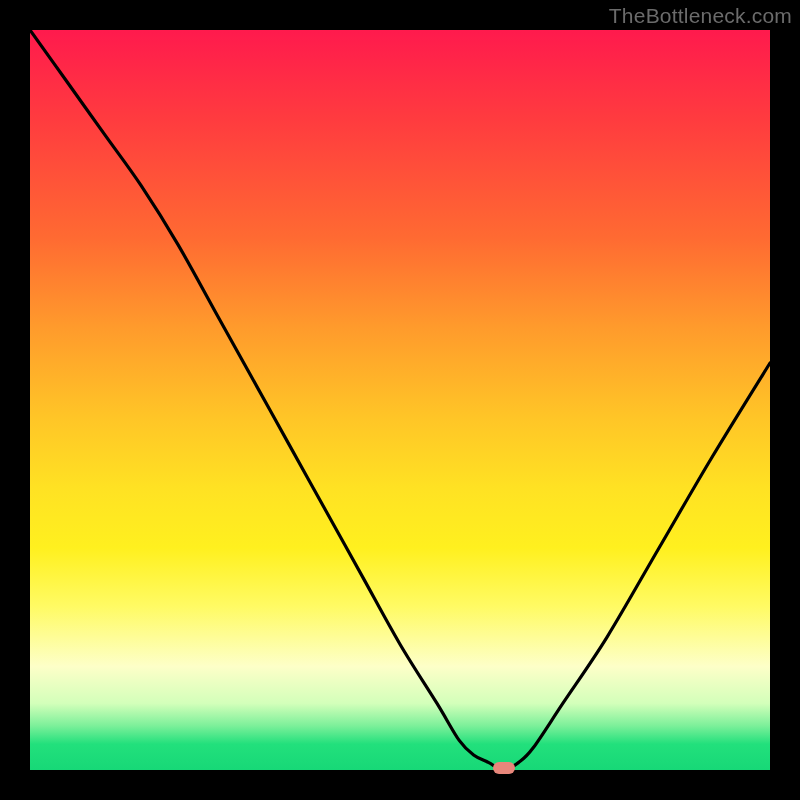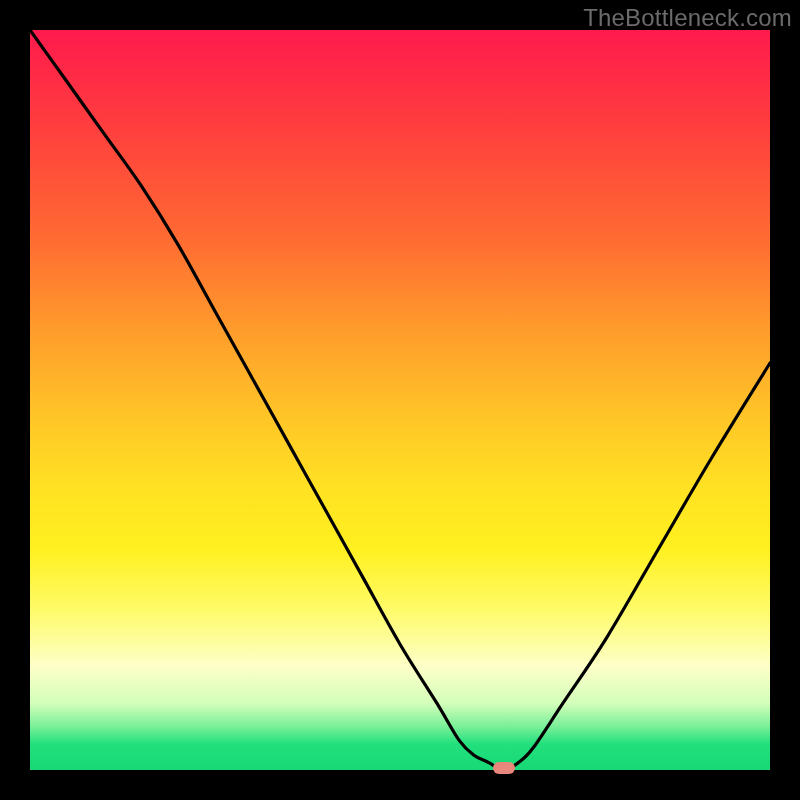--- a/index.html
+++ b/index.html
@@ -39,21 +39,21 @@
       #7df09a 94%,
       #22e07c 96.5%,
       #17d877 100%
     );
   }
   .watermark {
     position: absolute;
     top: 4px;
     right: 8px;
     color: #6b6b6b;
-    font-size: 24px;
+    font-size: 21px;
     font-weight: 500;
     letter-spacing: 0.2px;
     z-index: 5;
   }
   svg.curve {
     position: absolute;
     left: 0;
     top: 0;
     width: 740px;
     height: 740px;

